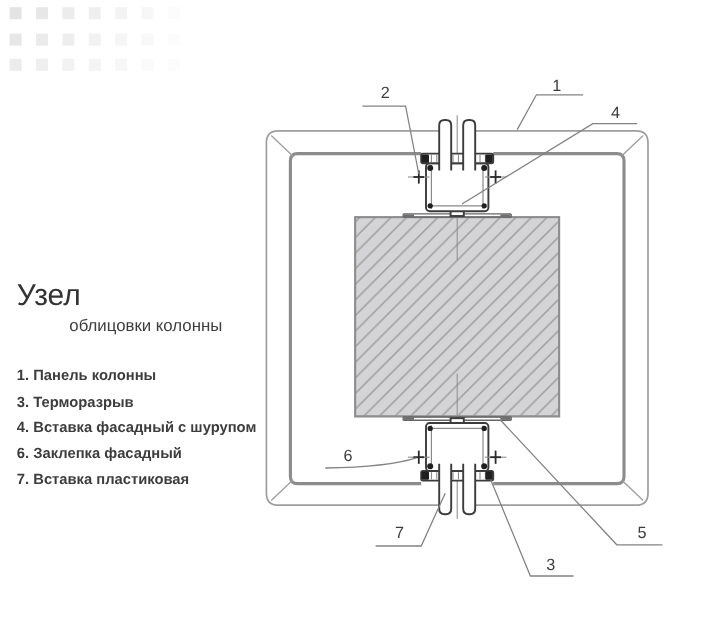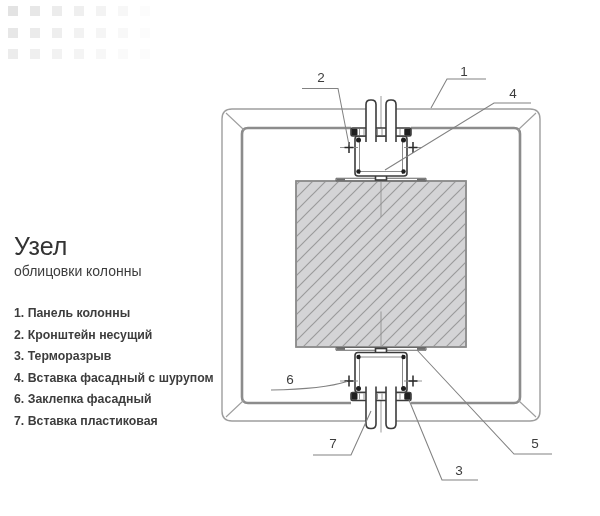--- a/index.html
+++ b/index.html
@@ -7,21 +7,21 @@
     --c-line_dark:#3c3c3c; --c-hatch_fill:#d4d4d6; --c-hatch_line:#9b9b9b;
     --c-leader:#828282;
   }
   html,body{margin:0;padding:0;background:#fff;}
   .page{position:relative;width:600px;height:516px;background:#fff;overflow:hidden;
         font-family:"Liberation Sans",sans-serif;}
   .decor{position:absolute;left:0;top:0;width:170px;height:80px;}
   .decor .sq{position:absolute;width:10px;height:10px;}
   .info{position:absolute;left:14px;top:196px;width:215px;color:var(--c-text);margin-top:37px;}
   .title-main{font-size:25px;line-height:27px;margin:0 0 3px 0;font-weight:400;color:#333;}
-  .title-sub{font-size:14px;line-height:16px;color:#3d3d3d;}
+  .title-sub{font-size:14px;line-height:16px;color:#3d3d3d;text-align:center;}
   .legend{margin-top:27px;}
   .legend-item{font-size:12.3px;line-height:14px;margin-bottom:7.6px;white-space:nowrap;color:var(--c-text);font-weight:bold;}
   svg{position:absolute;left:0;top:0;}
   .fr-out{fill:none;stroke:var(--c-line_light);stroke-width:1.4;}
   .fr-in{fill:none;stroke:var(--c-line_mid);stroke-width:2.6;}
   .miter{fill:none;stroke:var(--c-line_light);stroke-width:1.1;}
   .colrect{fill:var(--c-hatch_fill);stroke:var(--c-line_mid);stroke-width:1.5;}
   .hatchline{stroke:var(--c-hatch_line);stroke-width:1.2;}
   .cline{stroke:#909090;stroke-width:0.9;fill:none;}
   .darkf{fill:#fff;stroke:var(--c-line_dark);stroke-width:1.6;}
@@ -62,21 +62,20 @@
       <div class="sq" style="left: 96px; top: 49px; background: rgba(40, 40, 40, 0.035);"></div>
       <div class="sq" style="left: 118px; top: 49px; background: rgba(40, 40, 40, 0.024);"></div>
       <div class="sq" style="left: 140px; top: 49px; background: rgba(40, 40, 40, 0.01);"></div>
     </div>
 
   <div class="info">
     <div class="title-main">Узел</div>
     <div class="title-sub">облицовки колонны</div>
     <div class="legend">
         <div class="legend-item"><span>1. </span><span>Панель колонны</span></div>
-        <div class="legend-item"><span>2. </span><span>Кронштейн несущий</span></div>
         <div class="legend-item"><span>3. </span><span>Терморазрыв</span></div>
         <div class="legend-item"><span>4. </span><span>Вставка фасадный с шурупом</span></div>
         <div class="legend-item"><span>6. </span><span>Заклепка фасадный</span></div>
         <div class="legend-item"><span>7. </span><span>Вставка пластиковая</span></div>
       </div>
   </div>
 
   <svg width="600" height="516" viewBox="0 0 600 516">
     <defs>
       <pattern id="hatch" width="13" height="13" patternUnits="userSpaceOnUse">

